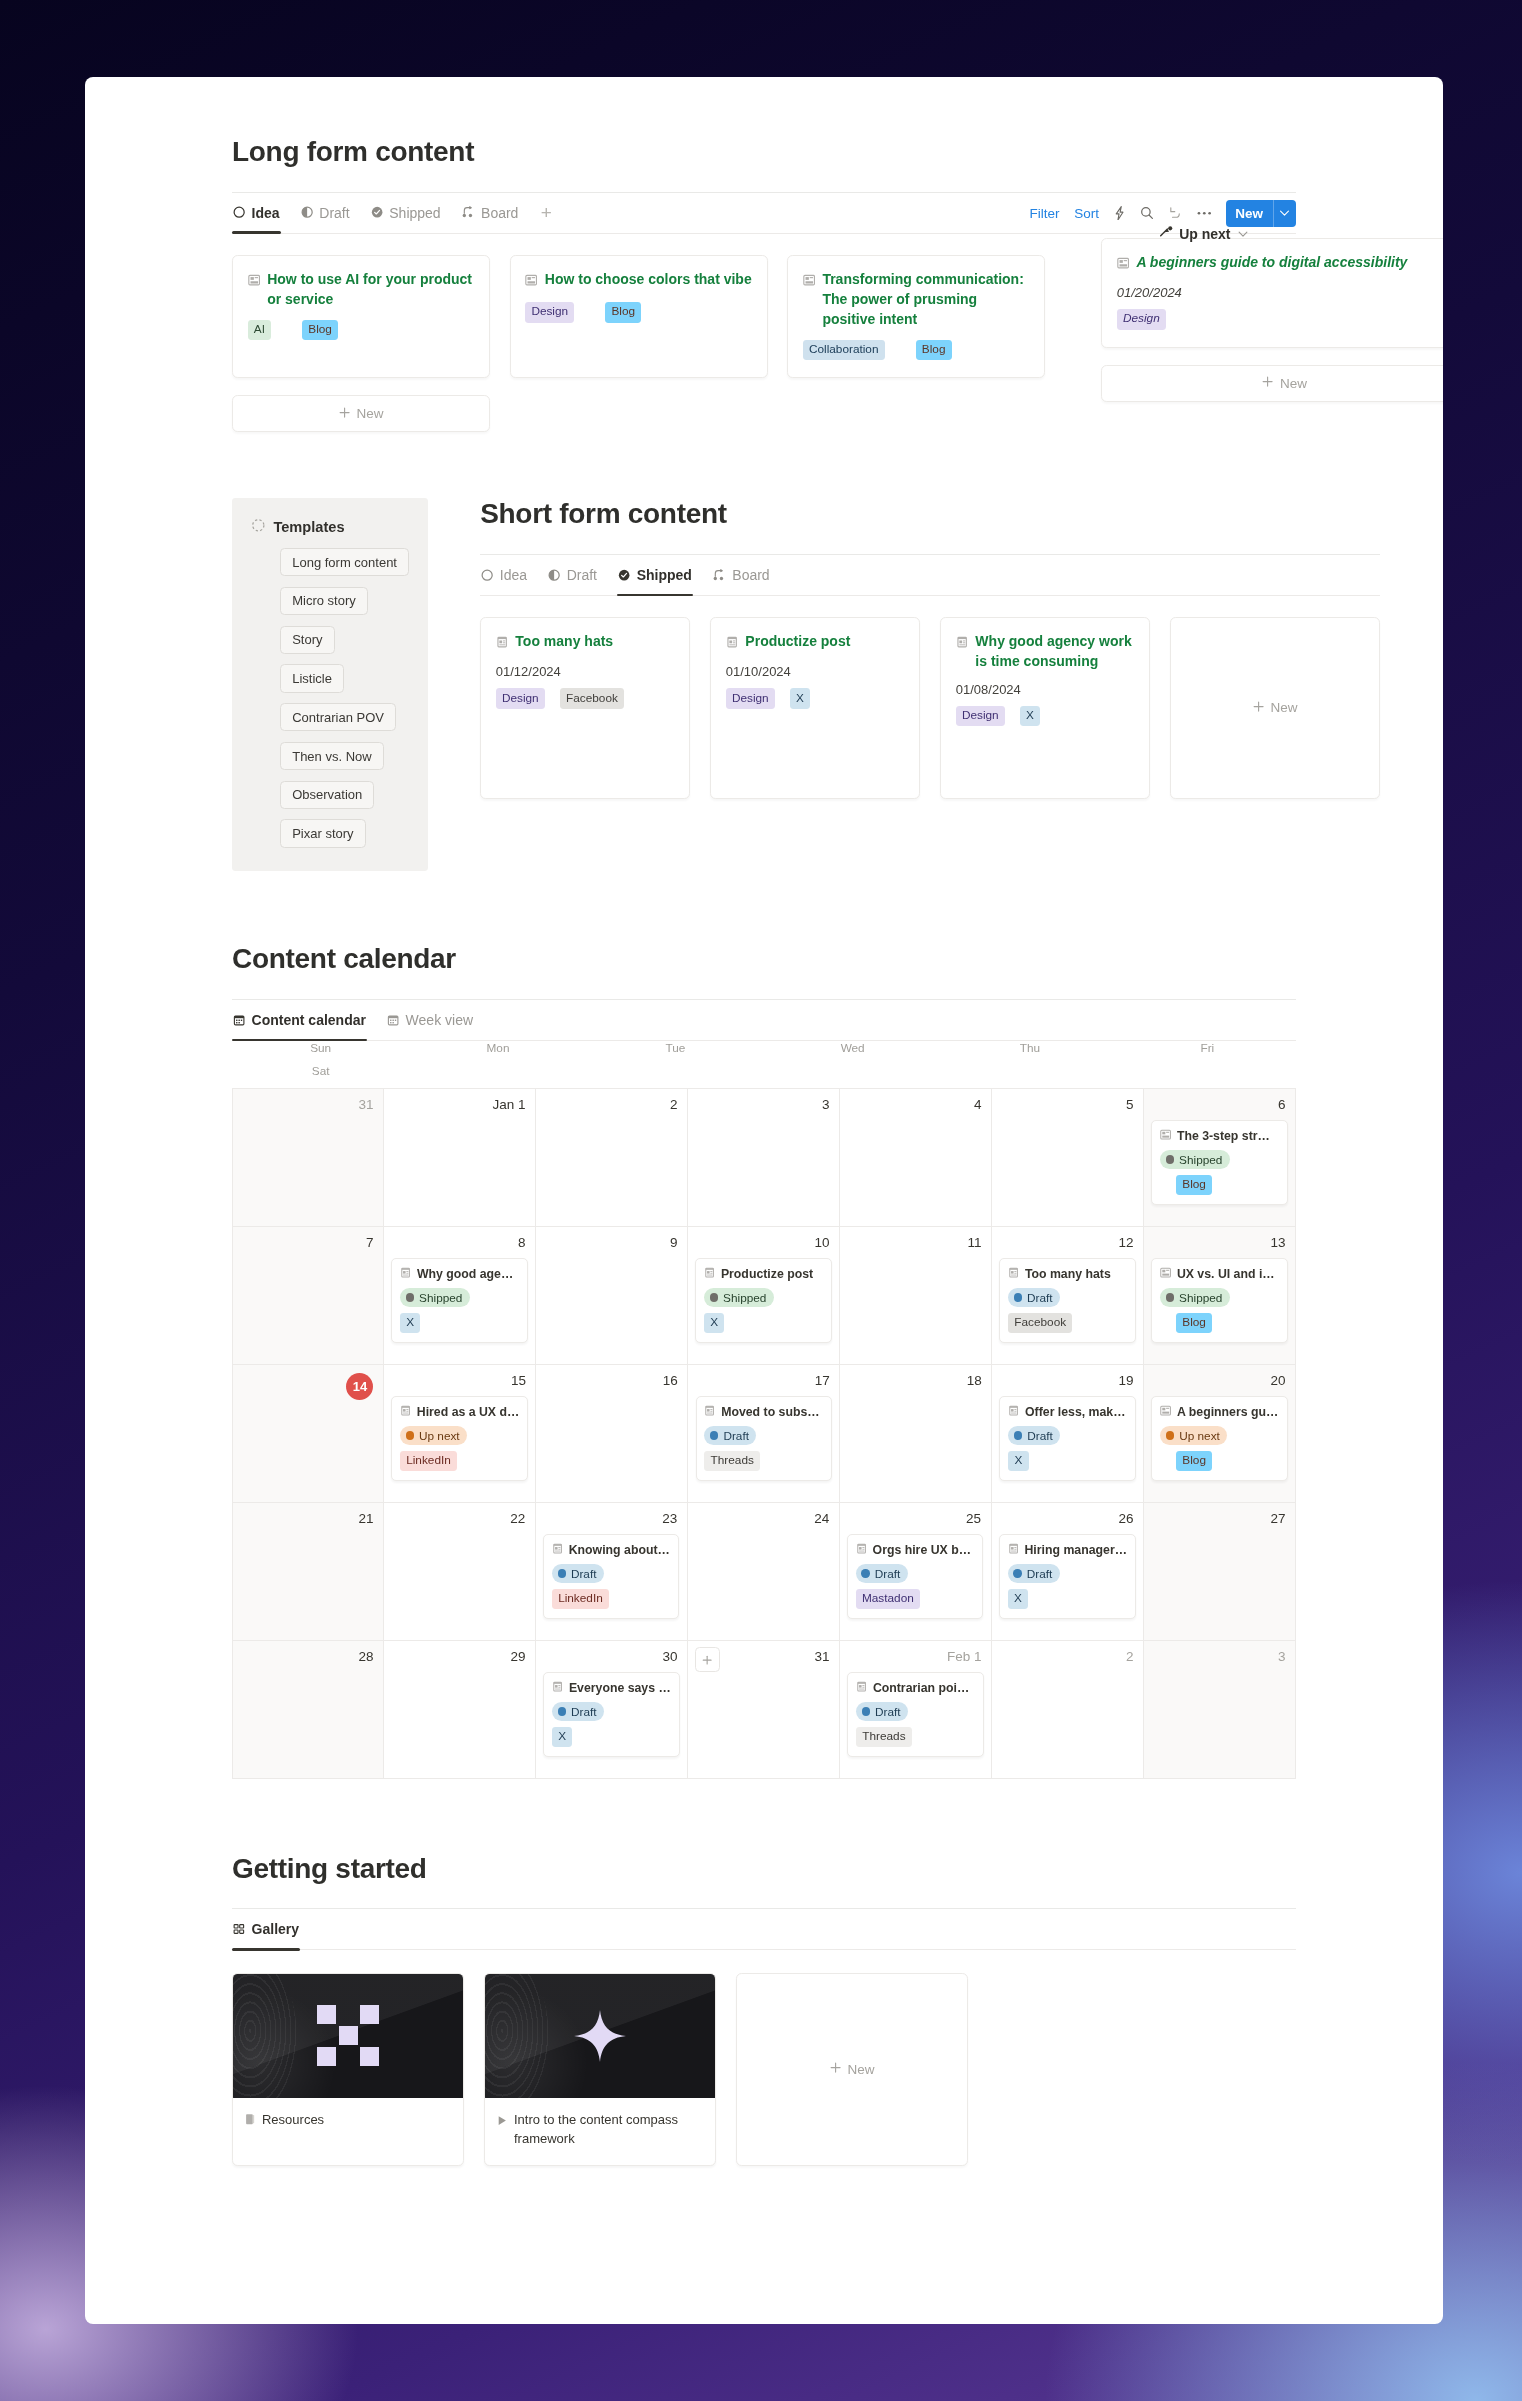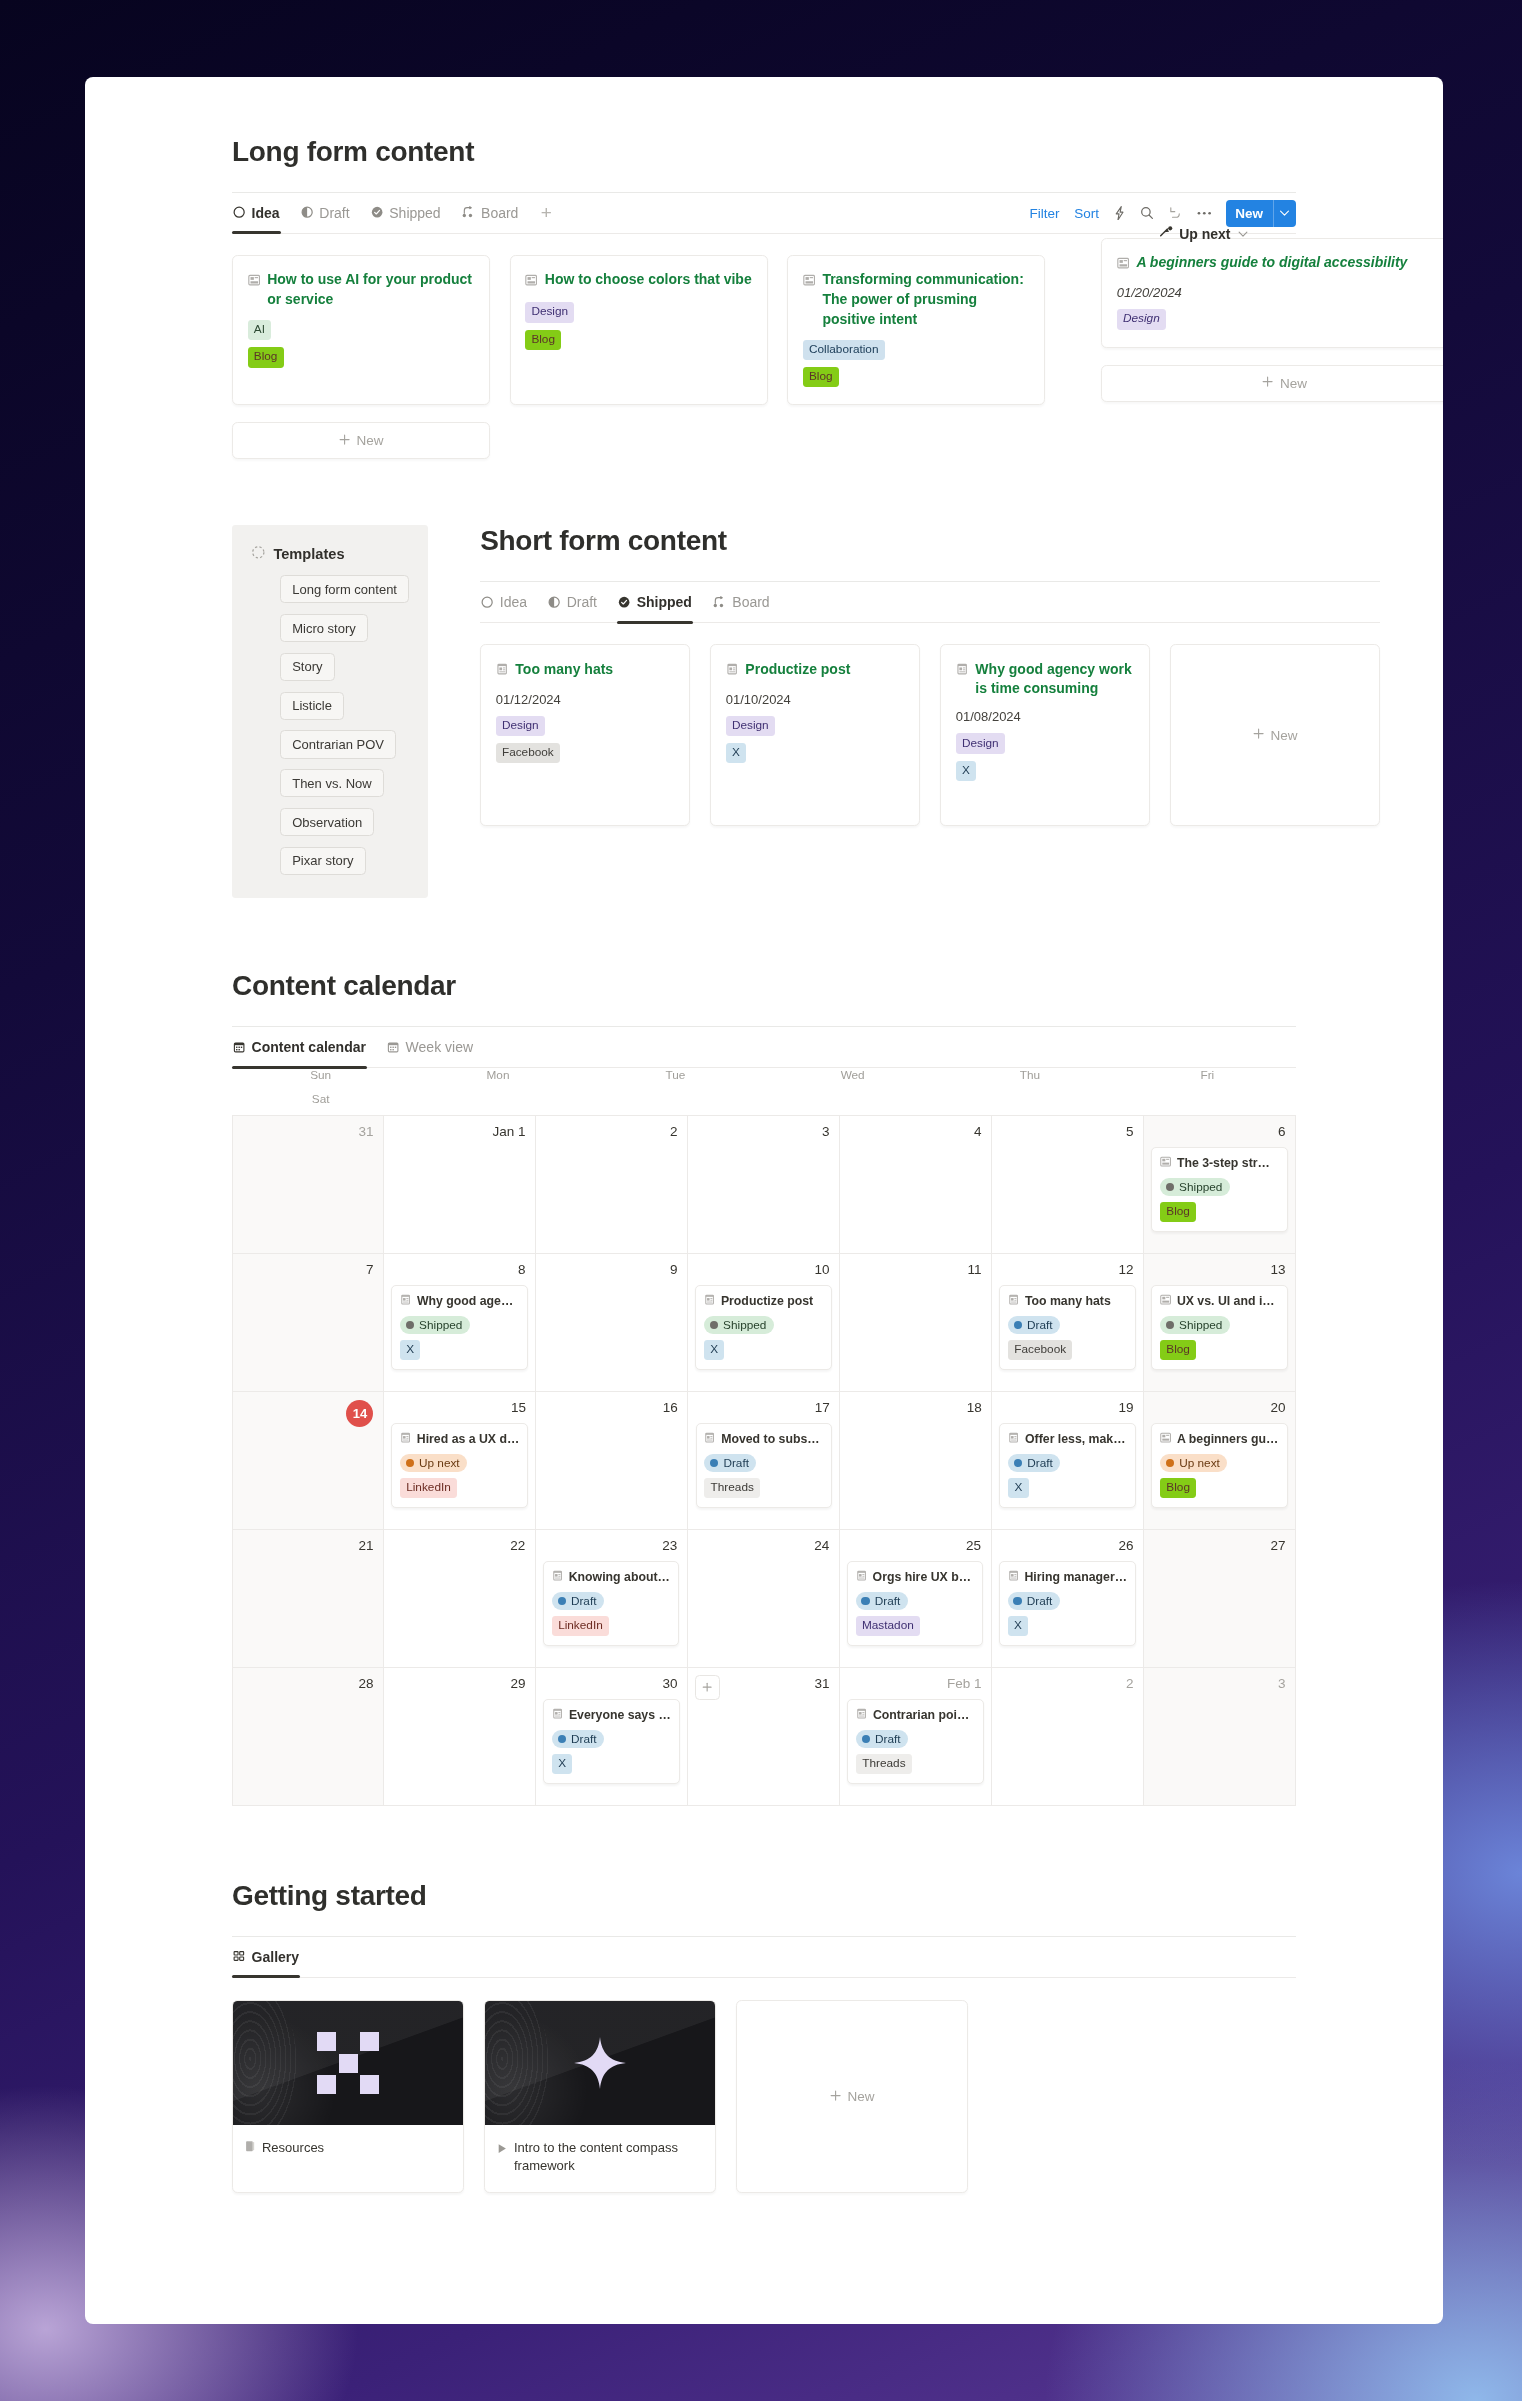--- a/index.html
+++ b/index.html
@@ -97,27 +97,27 @@
   }
   .card-wide { width: 367px; }
   .card-title {
     display: flex; gap: 7.3px; align-items: flex-start;
     font-size: 14px; color: #15803d; font-weight: 600;
     line-height: 1.42;
     margin-bottom: 10px;
   }
   .card-title .pgico { flex: 0 0 auto; margin-top: 2.2px; }
   .card-date { font-size: 13px; color: #44423d; margin-bottom: 9px; }
-  .chips { display: flex; flex-direction: column; align-items: flex-start; gap: 7px; }
+  .chips { display: flex; flex-direction: row; align-items: flex-start; gap: 15px; }
   .chip {
     font-size: 11.8px; border-radius: 3.4px; padding: 2.2px 6.2px;
     line-height: 1.35;
   }
   .c-ai { background:#d9ecdc; color:#2d4a33; }
-  .c-blog { background:#84cc16; color:#5b3527; }
+  .c-blog { background:#7dd3fc; color:#5b3527;margin-left:16px; }
   .c-design { background:#e3dcf2; color:#3f2f72; }
   .c-collab { background:#cfe1ee; color:#20405b; }
   .c-fb { background:#e3e2df; color:#403e3a; }
   .c-x { background:#cfe3ef; color:#1f3b52; }
   .c-li { background:#fadcd9; color:#6c2b22; }
   .c-threads { background:#eeedeb; color:#3c3a36; }
   .c-mastadon { background:#e3dcf2; color:#3f2f72; }
 
   .new-tile {
     border: 1.1px solid #eceae7; border-radius: 5.6px;

